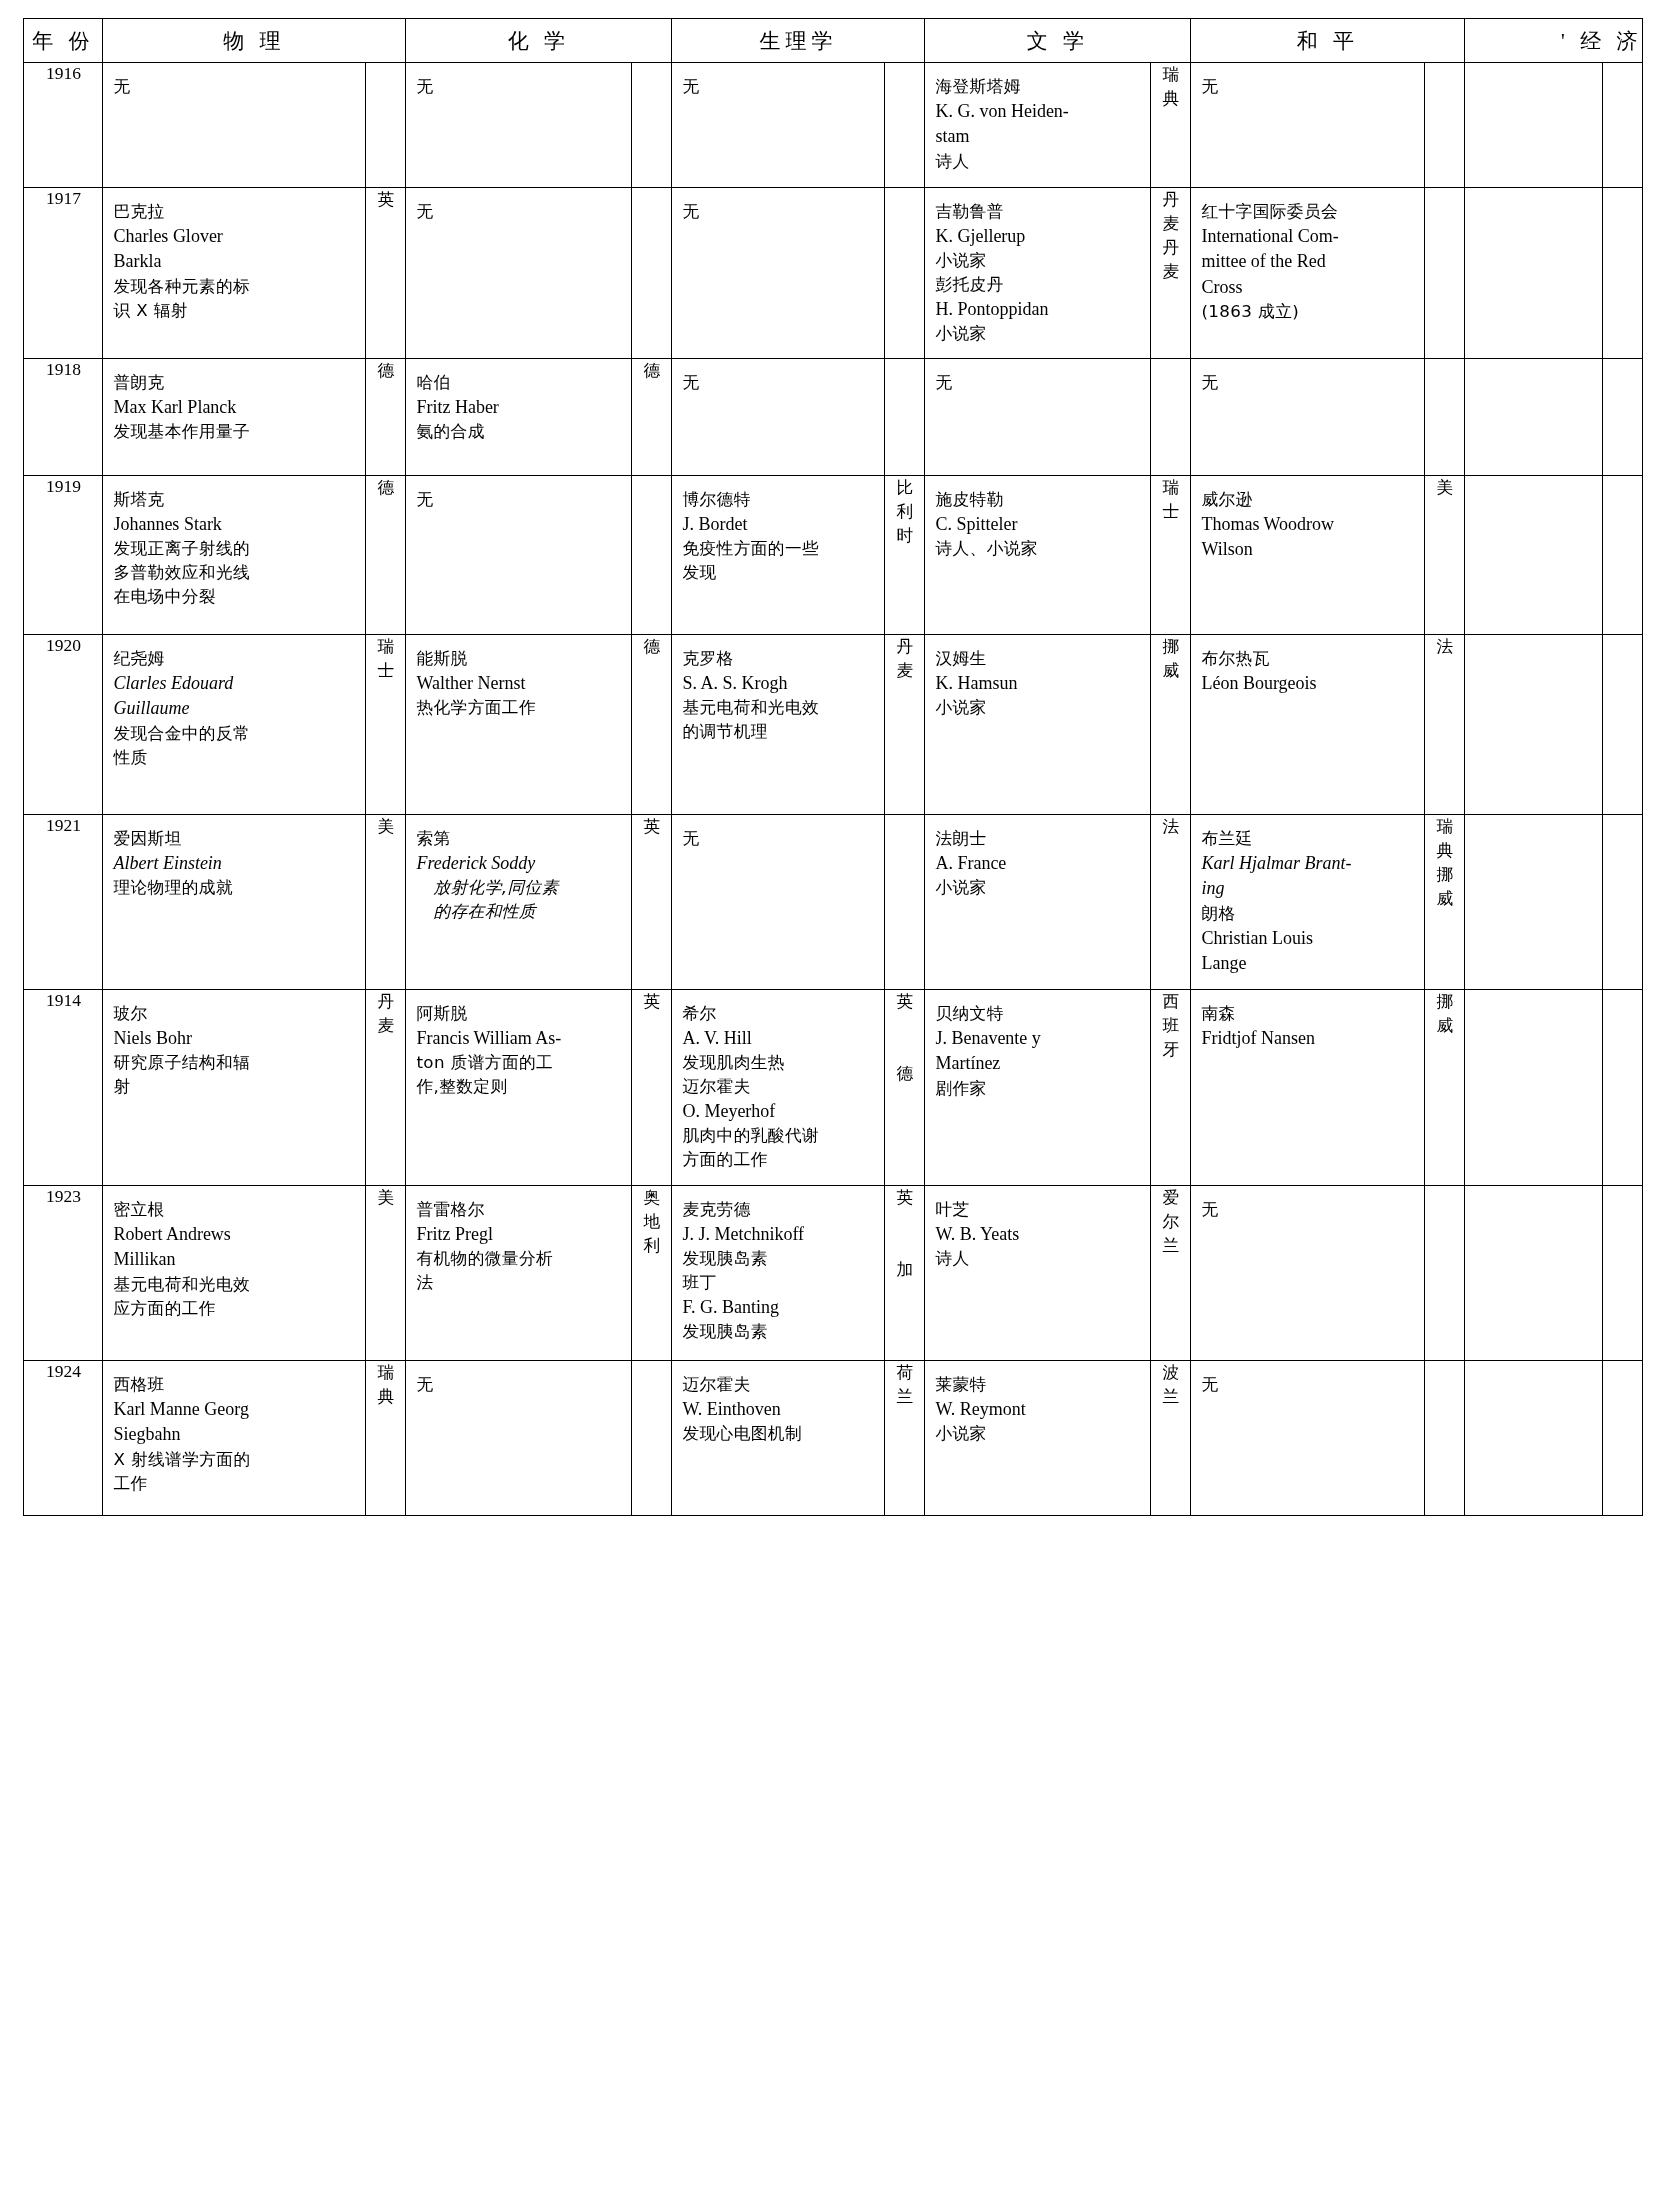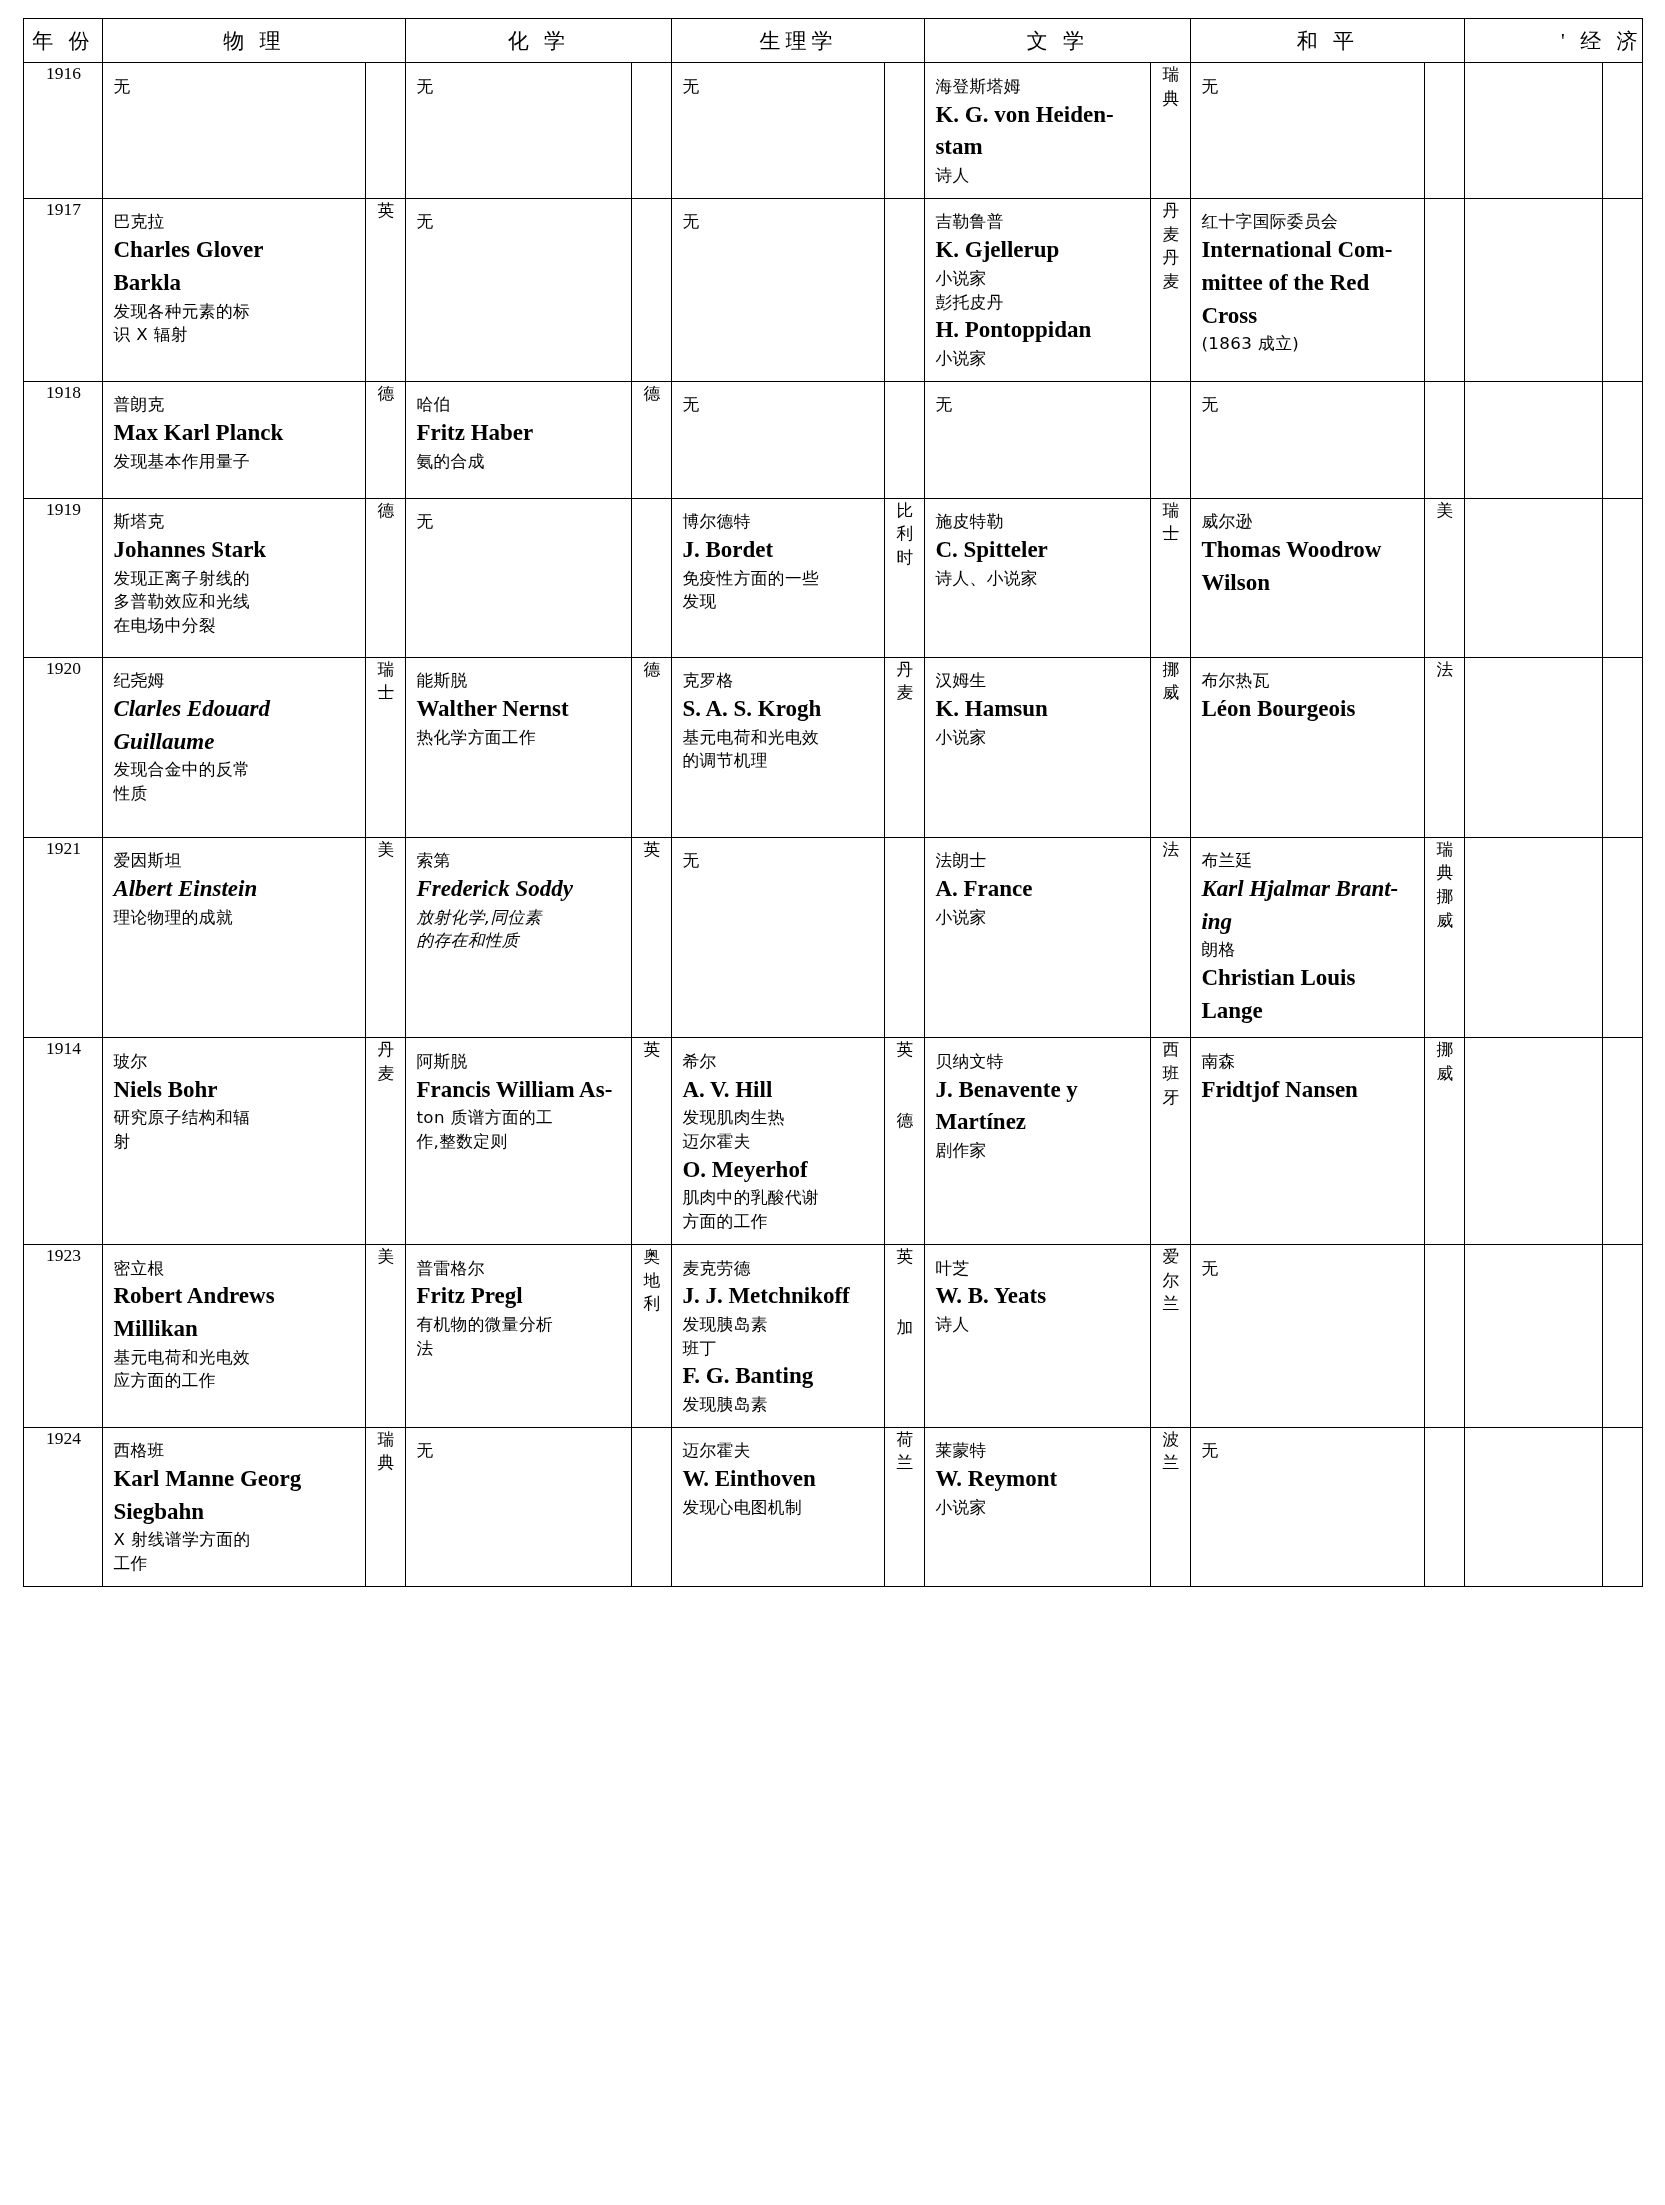--- a/index.html
+++ b/index.html
@@ -58,28 +58,28 @@
     font-size: 17px;
     line-height: 1.42;
   }
   .cellbox .cn {
     font-family: "DejaVu Sans", "Liberation Sans", sans-serif;
     font-size: 16.7px;
     letter-spacing: 0.4px;
   }
   .cellbox .en {
     font-family: "Liberation Serif", "DejaVu Serif", serif;
-    font-size: 23px;
-    font-weight: bold;
+    font-size: 18px;
   }
   .cellbox .en.ital {
     font-style: italic;
   }
   .cellbox .cn.ital {
     font-style: italic;
+    margin-left: 17px;
   }
   .cellbox div {
     white-space: normal;
   }
   td.country {
     text-align: center;
     font-family: "DejaVu Sans", "Liberation Sans", sans-serif;
     font-size: 16.7px;
     line-height: 1.42;
     padding: 11.7px 1.7px 0 1.7px;

